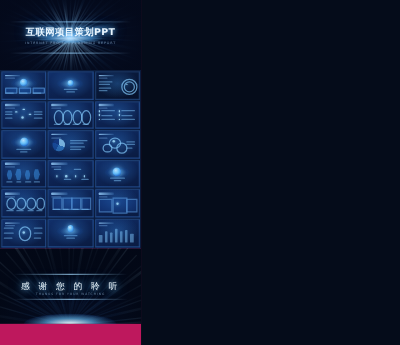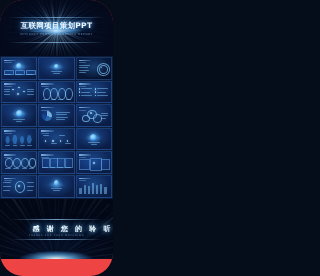--- a/index.html
+++ b/index.html
@@ -1,18 +1,18 @@
 <!DOCTYPE html>
 <html><head>
 <meta charset="utf-8">
 <style>
   html,body{margin:0;padding:0;background:#050c1a;}
   body{width:113px;height:276px;overflow:hidden;
        font-family:"DejaVu Sans","Liberation Sans",sans-serif;}
-  .page{position:relative;width:113px;height:276px;background:#ef4444;overflow:hidden;border-radius:23px;}
+  .page{position:relative;width:113px;height:276px;background:#be185d;overflow:hidden;}
 
   
   .hero{position:relative;width:113px;height:56px;overflow:hidden;
         background:
           radial-gradient(ellipse 46px 20px at 56px 30px, rgba(150,215,255,.95) 0%, rgba(60,150,240,.55) 28%, rgba(12,48,120,.25) 62%, rgba(4,14,44,0) 100%),
           linear-gradient(180deg,#03091c 0%,#061churn 0%,#07142f 40%,#050d22 100%);
         background-color:#050d22;}
   .rays{position:absolute;inset:0;overflow:hidden;}
   .ray{position:absolute;left:56px;top:30px;width:1px;height:60px;
        transform-origin:0 0;
@@ -68,22 +68,22 @@
   .f-rays{position:absolute;inset:0;overflow:hidden;}
   .f-ray{position:absolute;left:56px;top:62px;width:1.2px;height:78px;transform-origin:0 0;
         background:linear-gradient(0deg,rgba(185,232,255,.85),rgba(65,155,240,.25),rgba(18,62,150,0));}
   .f-core{position:absolute;left:56px;top:60px;width:74px;height:16px;margin:-8px 0 0 -37px;border-radius:50%;
         background:radial-gradient(ellipse at center, rgba(235,250,255,.98), rgba(105,195,255,.6) 38%, rgba(25,95,200,.15) 70%, rgba(6,20,55,0) 100%);}
   .f-vig{position:absolute;inset:0;
         background:radial-gradient(ellipse 60px 40px at 56px 56px, rgba(0,0,0,0) 30%, rgba(2,7,20,.8) 100%);}
   .f-bar{position:absolute;left:11px;width:91px;height:1px;
         background:linear-gradient(90deg,rgba(90,165,235,0),rgba(165,220,255,.7),rgba(90,165,235,0));}
   .f-bar.t{top:20px;} .f-bar.b{top:40px;}
-  .f-title{position:absolute;left:0;right:0;top:25px;text-align:right;
-        font-size:7px;font-weight:bold;letter-spacing:2.4px;color:#f0faff;
+  .f-title{position:absolute;left:0;right:0;top:25px;text-align:center;
+        font-size:7px;font-weight:normal;letter-spacing:2.4px;color:#f0faff;
         text-shadow:0 0 5px rgba(120,205,255,.95),0 0 11px rgba(45,140,240,.85);}
   .f-sub{position:absolute;left:0;right:0;top:35px;text-align:center;
         font-size:2.4px;letter-spacing:.8px;color:rgba(175,215,250,.55);}
 </style>
 </head>
 <body>
 
 <div class="page">
 
   <div class="hero">

